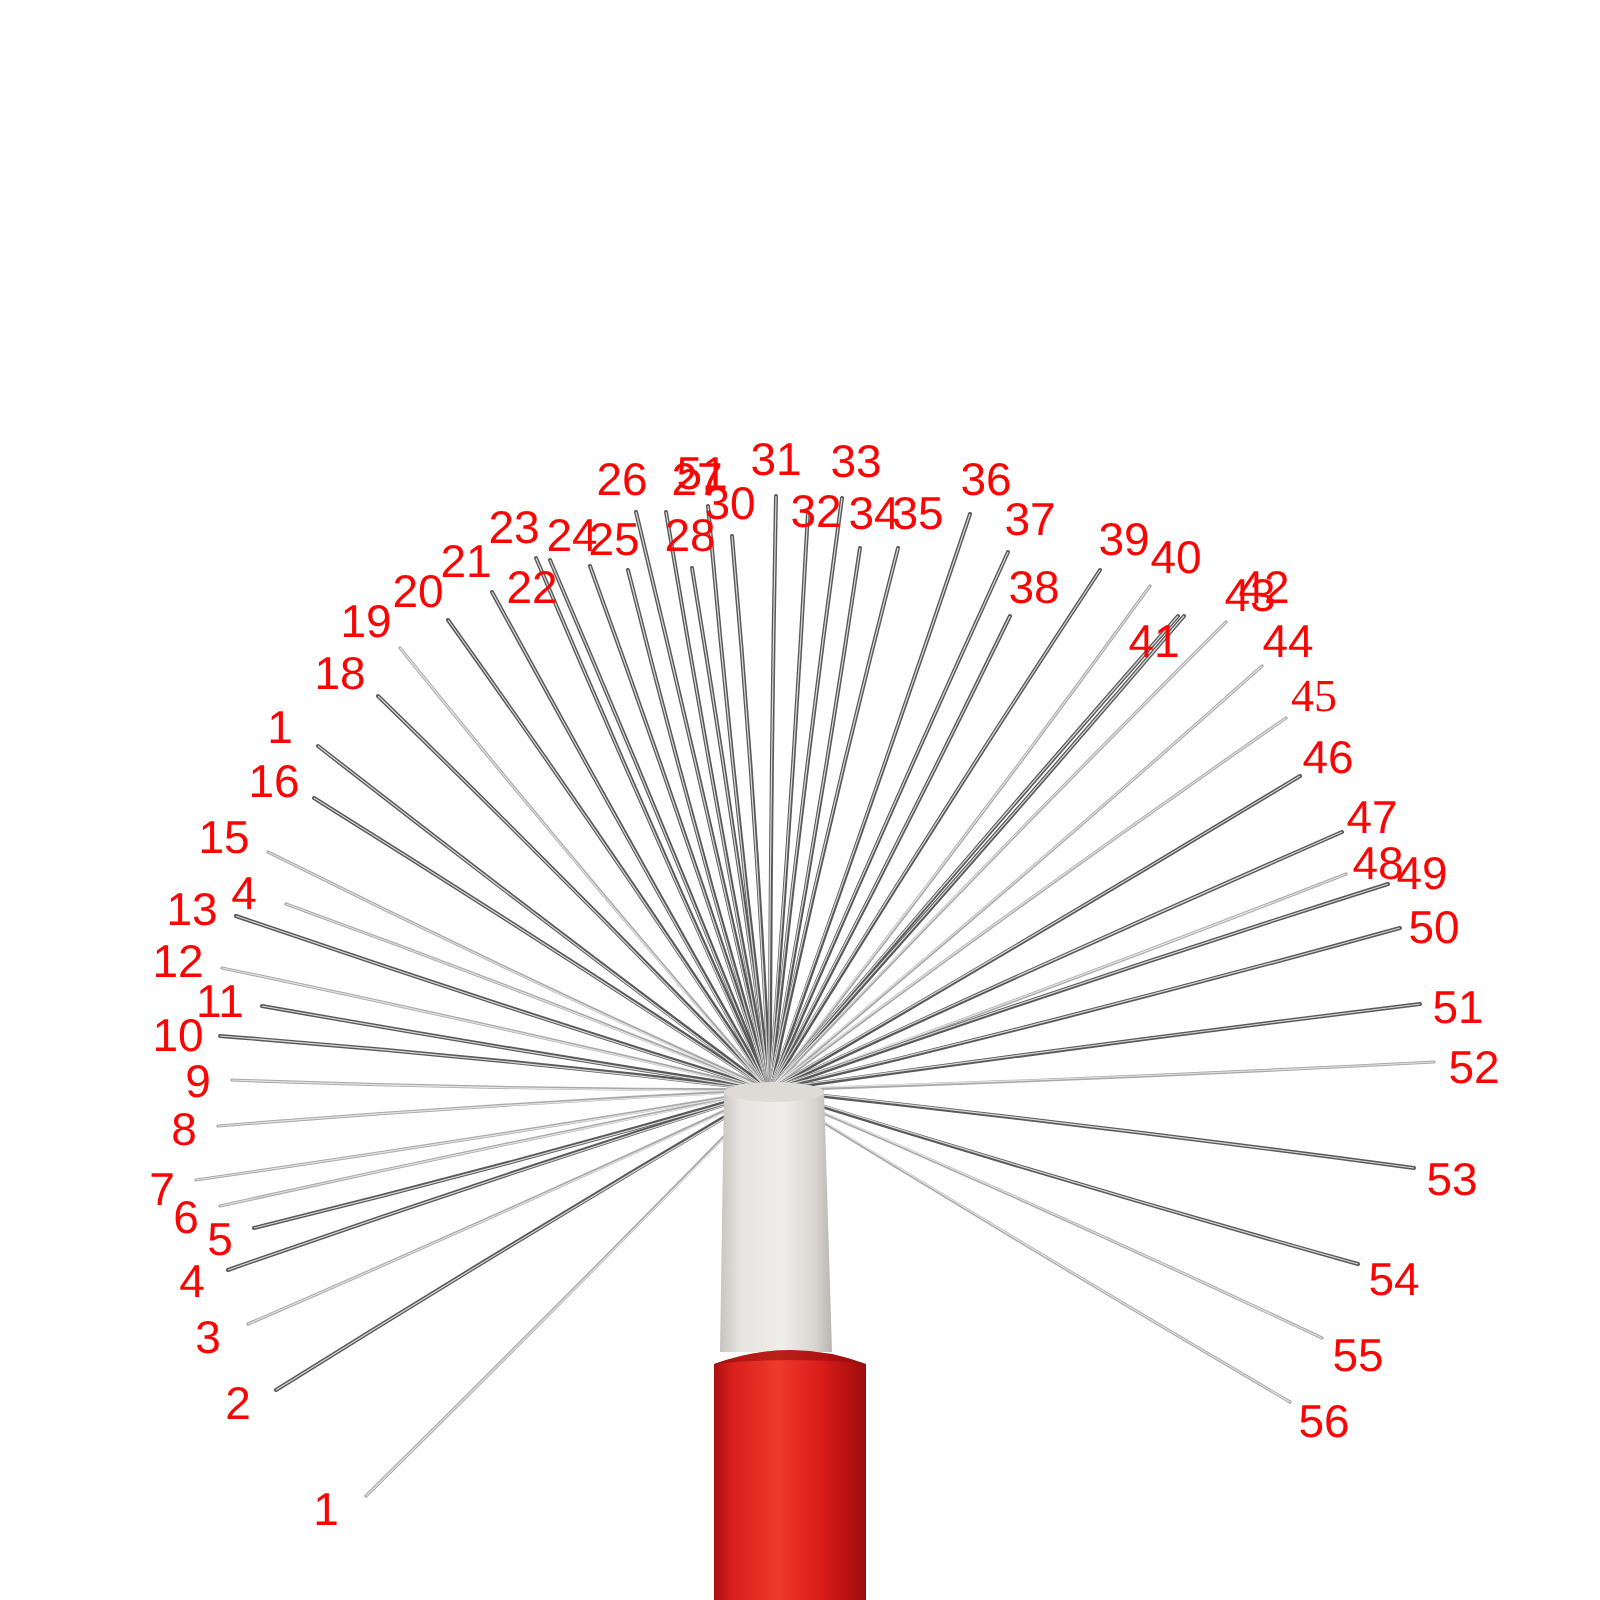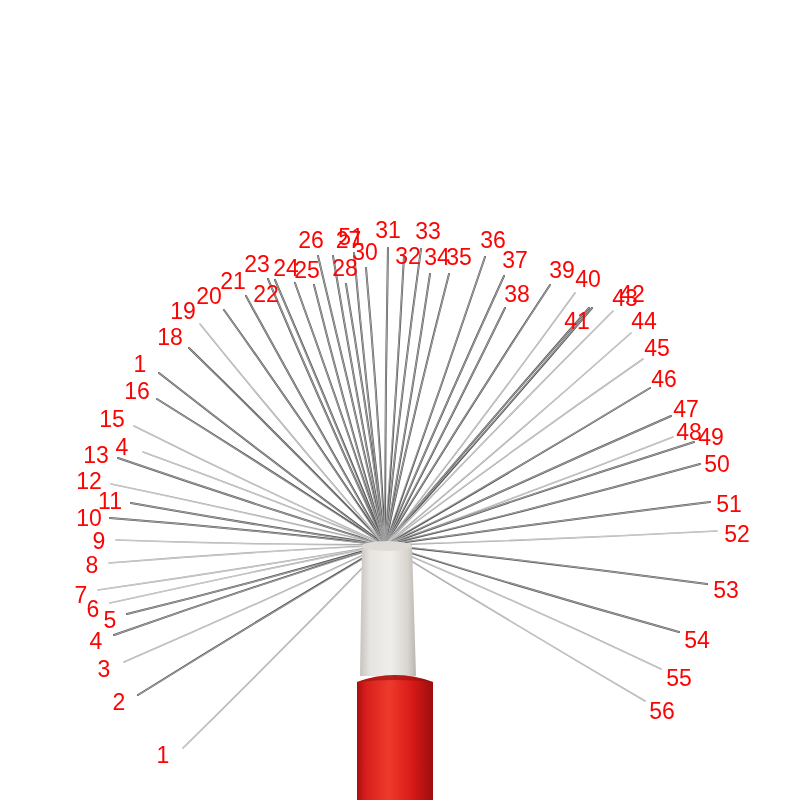--- a/index.html
+++ b/index.html
@@ -237,21 +237,21 @@
       <div class="wire-label" style="left: 459px; top: 257px;">35</div>
       <div class="wire-label" style="left: 493px; top: 240px;">36</div>
       <div class="wire-label" style="left: 515px; top: 260px;">37</div>
       <div class="wire-label" style="left: 517px; top: 294px;">38</div>
       <div class="wire-label" style="left: 562px; top: 270px;">39</div>
       <div class="wire-label" style="left: 588px; top: 279px;">40</div>
       <div class="wire-label" style="left: 577px; top: 321px;">41</div>
       <div class="wire-label" style="left: 632px; top: 294px;">42</div>
       <div class="wire-label" style="left: 625px; top: 298px;">43</div>
       <div class="wire-label" style="left: 644px; top: 321px;">44</div>
-      <div class="wire-label" style="left: 657px; top: 348px;">45</div>
+      <div class="wire-label" style="left: 657px; top: 348px; font-family: Liberation Serif, serif;">45</div>
       <div class="wire-label" style="left: 664px; top: 379px;">46</div>
       <div class="wire-label" style="left: 686px; top: 409px;">47</div>
       <div class="wire-label" style="left: 689px; top: 432px;">48</div>
       <div class="wire-label" style="left: 711px; top: 437px;">49</div>
       <div class="wire-label" style="left: 717px; top: 464px;">50</div>
       <div class="wire-label" style="left: 729px; top: 504px;">51</div>
       <div class="wire-label" style="left: 737px; top: 534px;">52</div>
       <div class="wire-label" style="left: 726px; top: 590px;">53</div>
       <div class="wire-label" style="left: 697px; top: 640px;">54</div>
       <div class="wire-label" style="left: 679px; top: 678px;">55</div>

